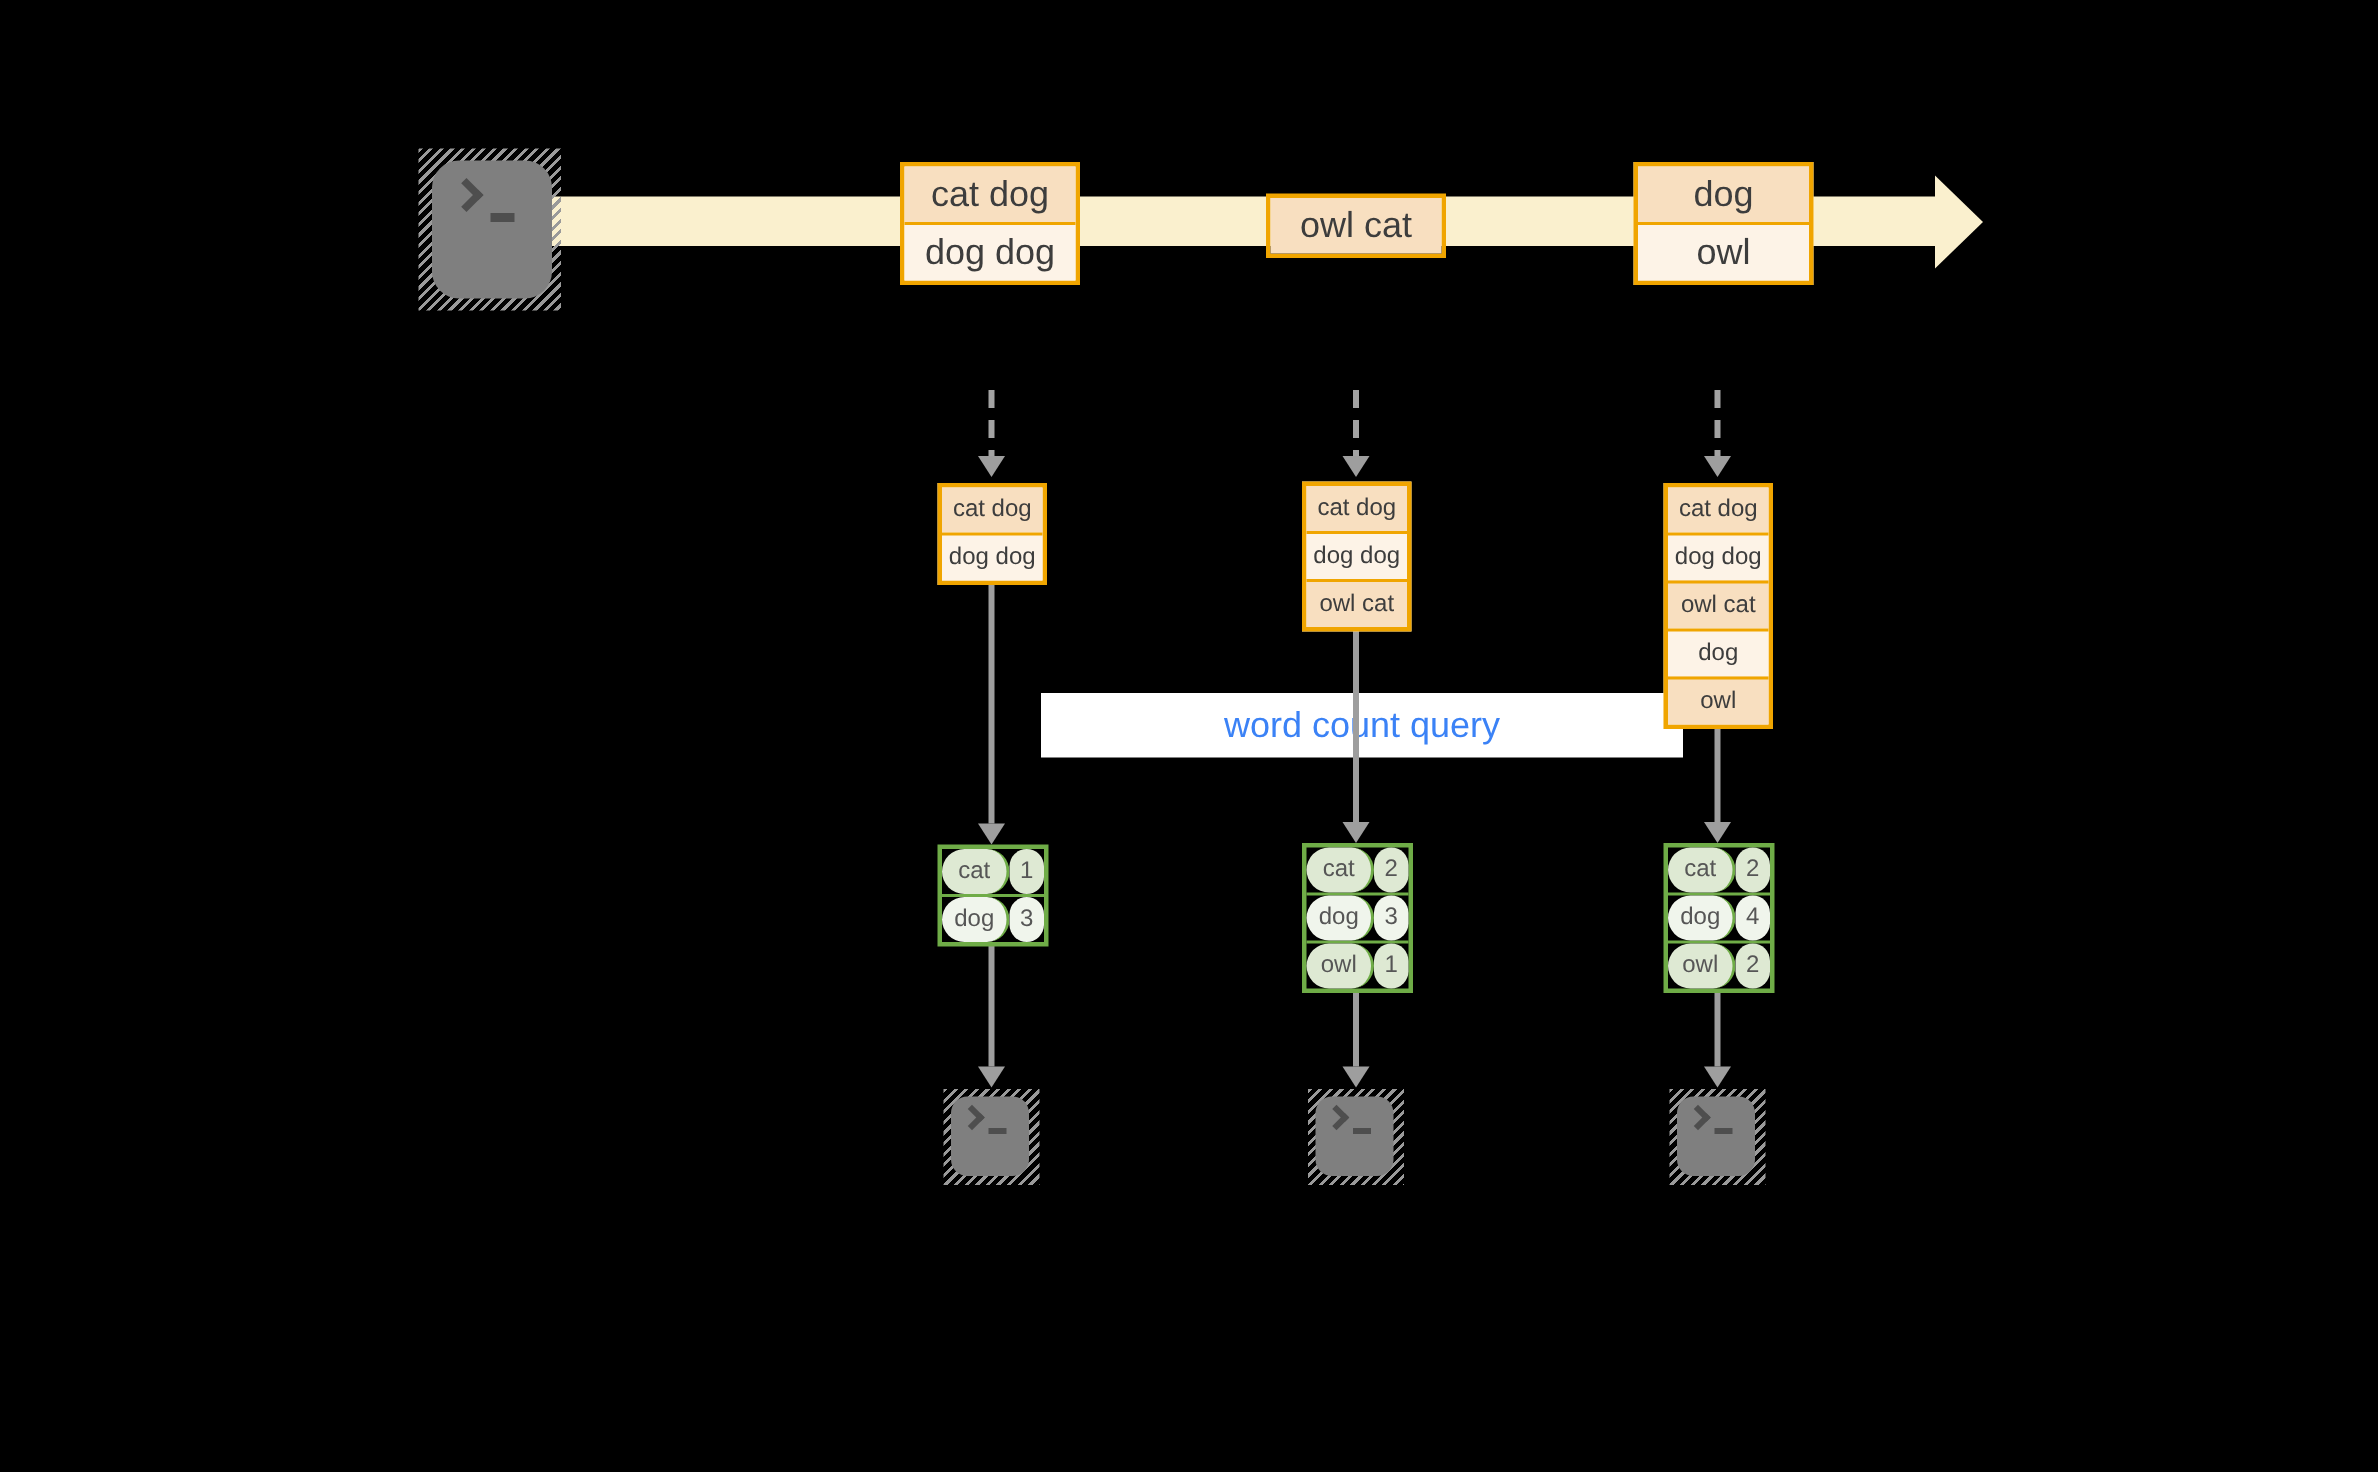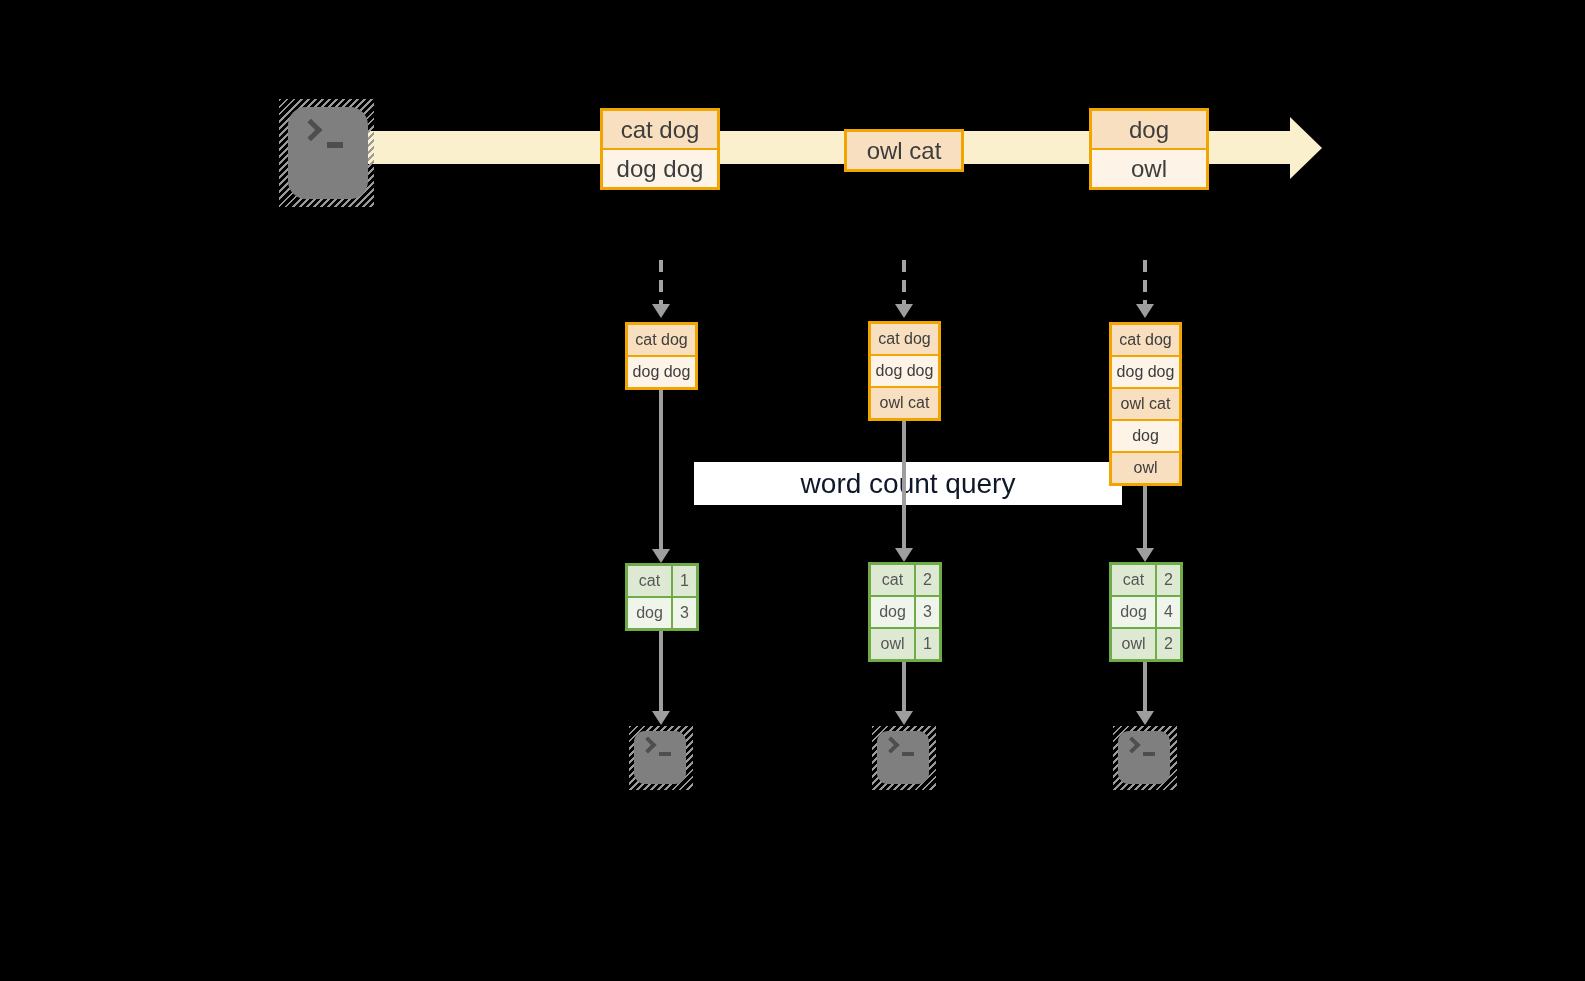--- a/index.html
+++ b/index.html
@@ -45,29 +45,29 @@
   
   .vline{width:4px;background:var(--arrow);z-index:3;}
   .vdash{width:4px;z-index:3;
     background:repeating-linear-gradient(to bottom,var(--dash) 0 12px,transparent 12px 20px);}
   .ahead{width:0;height:0;z-index:3;
     border-left:9px solid transparent;border-right:9px solid transparent;
     border-top:14px solid var(--arrow);}
 
   
   .qlabel{left:694px;top:462px;width:428px;height:43px;background:#FFFFFF;z-index:2;
-    text-align:center;line-height:44px;font-size:28px;color:#0f172a;}
+    text-align:center;line-height:44px;font-size:24px;color:#3b82f6;}
 
   
   .gtable{border:3px solid var(--green);z-index:4;}
   .grow{display:flex;border-top:2px solid var(--green);}
   .grow:first-child{border-top:none;}
   .grow.dark .gcell{background:var(--green-dark);}
   .grow.light .gcell{background:var(--green-light);}
-  .gcell{height:30px;line-height:30px;text-align:center;font-size:16px;color:var(--txt-green);}
+  .gcell{height:30px;line-height:30px;text-align:center;font-size:16px;color:var(--txt-green);border-radius:15px;}
   .gcell.word{width:43px;border-right:2px solid var(--green);}
   .gcell.num{width:23px;}
 
   
   .hatch{z-index:1;
     background:repeating-linear-gradient(135deg,#9A9A9A 0 2px,transparent 2px 5px);}
   .tbody{background:var(--term);z-index:2;}
   .chev{width:11px;height:11px;z-index:3;
     border-top:5px solid var(--glyph);border-right:5px solid var(--glyph);
     transform:rotate(45deg);}

